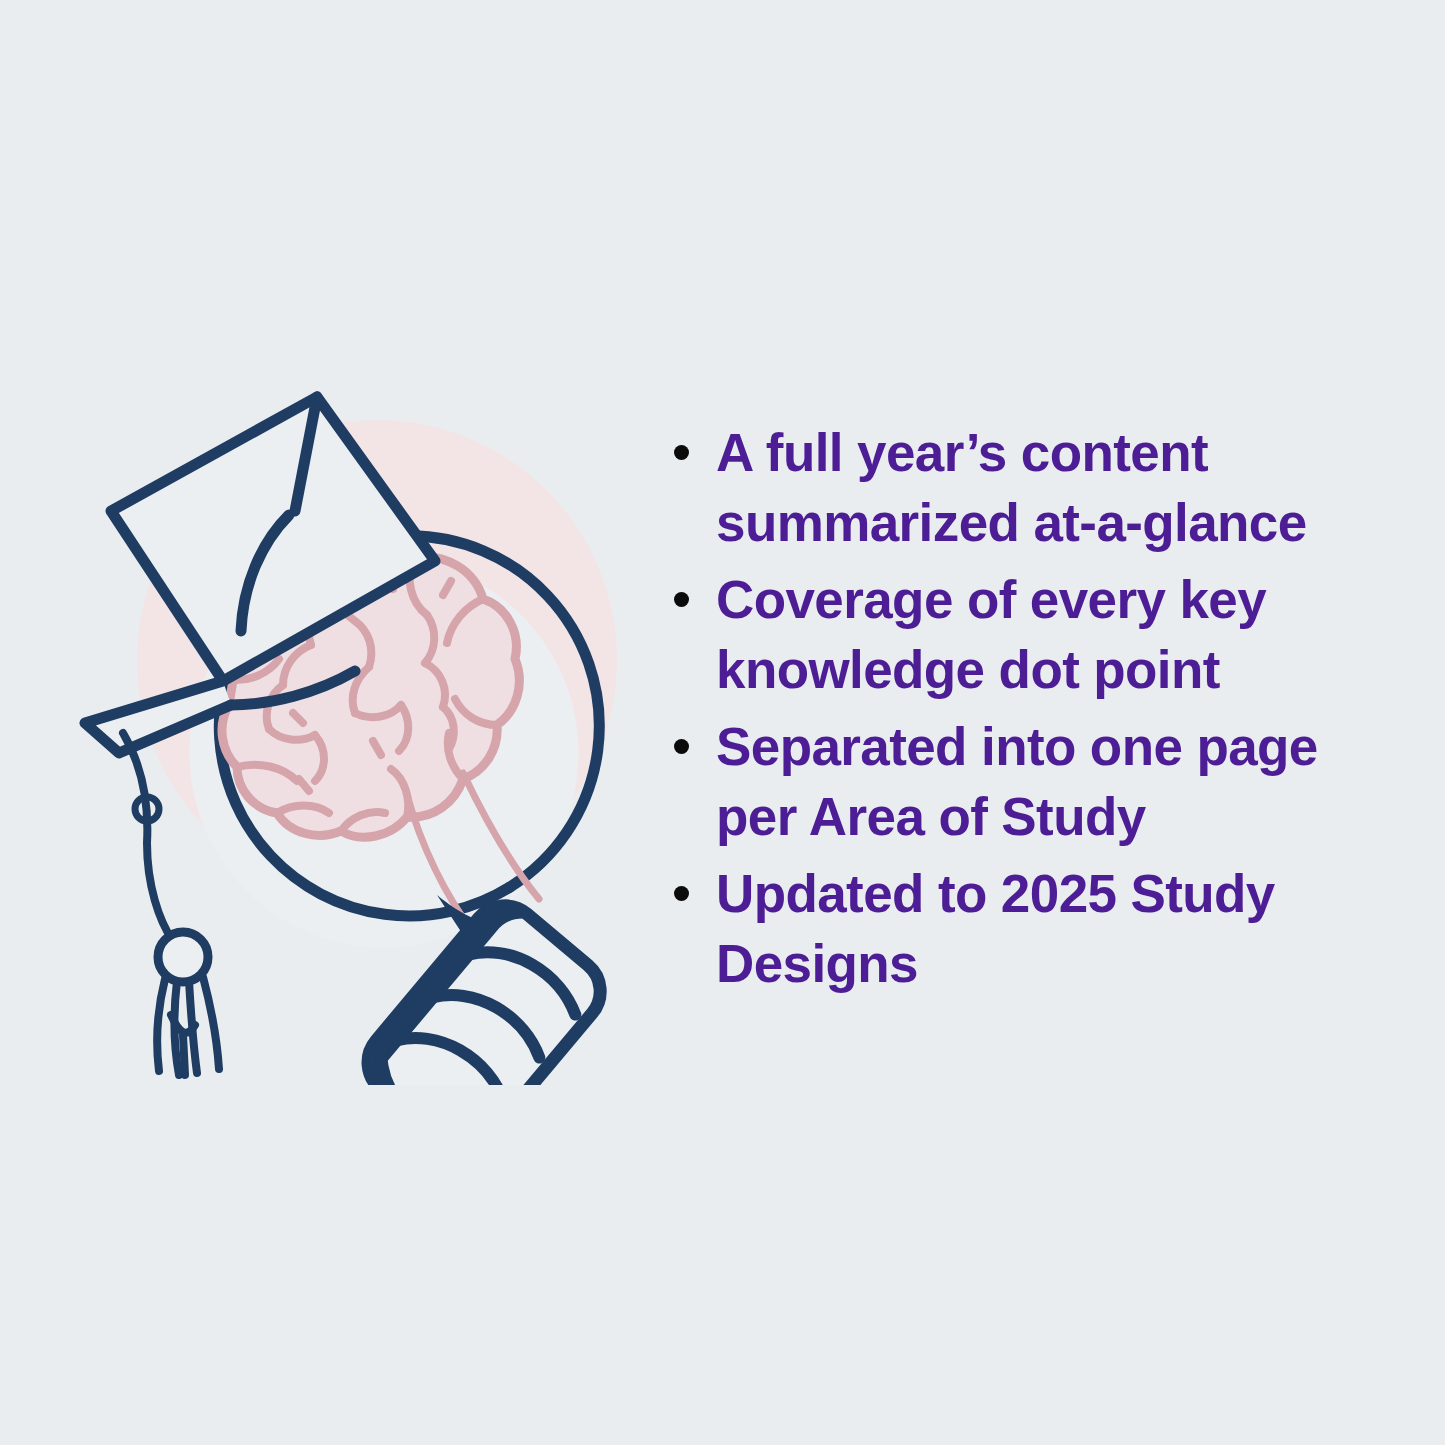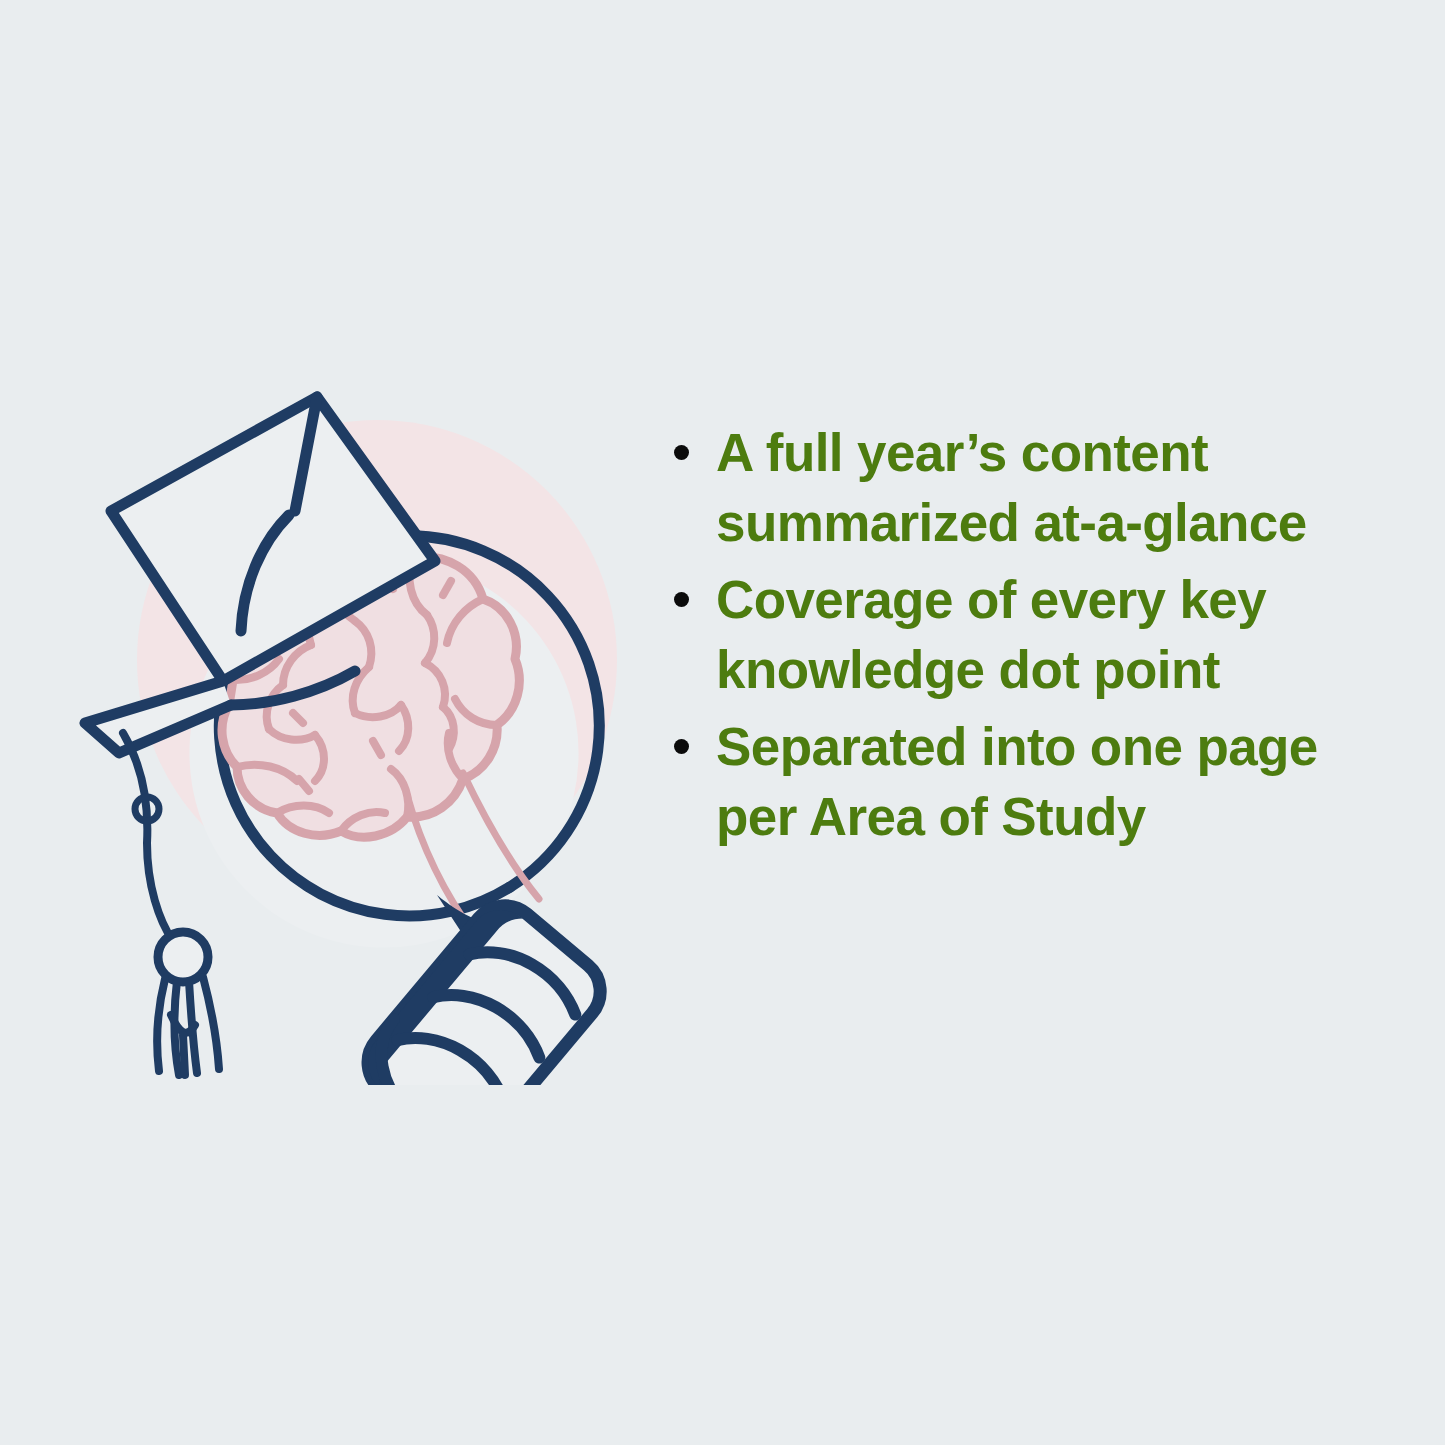--- a/index.html
+++ b/index.html
@@ -47,21 +47,21 @@
     margin: 0;
     padding: 0;
   }
   .bullet-item {
     position: relative;
     padding-left: 56px;
     margin: 0 0 6px 0;
     font-size: 53px;
     line-height: 1.33;
     font-weight: 700;
-    color: #4d7c0f;
+    color: #4c1d95;
     letter-spacing: -0.6px;
     font-family: "Liberation Sans", sans-serif;
   }
   .bullet-item:last-child {
     margin-bottom: 0;
   }
   .bullet-dot {
     position: absolute;
     left: 14px;
     top: 27px;
@@ -214,17 +214,21 @@
       <li class="bullet-item">
         <span class="bullet-dot"></span>
         <span class="bullet-text">Coverage of every key knowledge dot point</span>
       </li>
 
       <li class="bullet-item">
         <span class="bullet-dot"></span>
         <span class="bullet-text">Separated into one page per Area of Study</span>
       </li>
 
+      <li class="bullet-item">
+        <span class="bullet-dot"></span>
+        <span class="bullet-text">Updated to 2025 Study Designs</span>
+      </li>
 
     </ul>
   </div>
 
 </div>
 
 </body></html>

